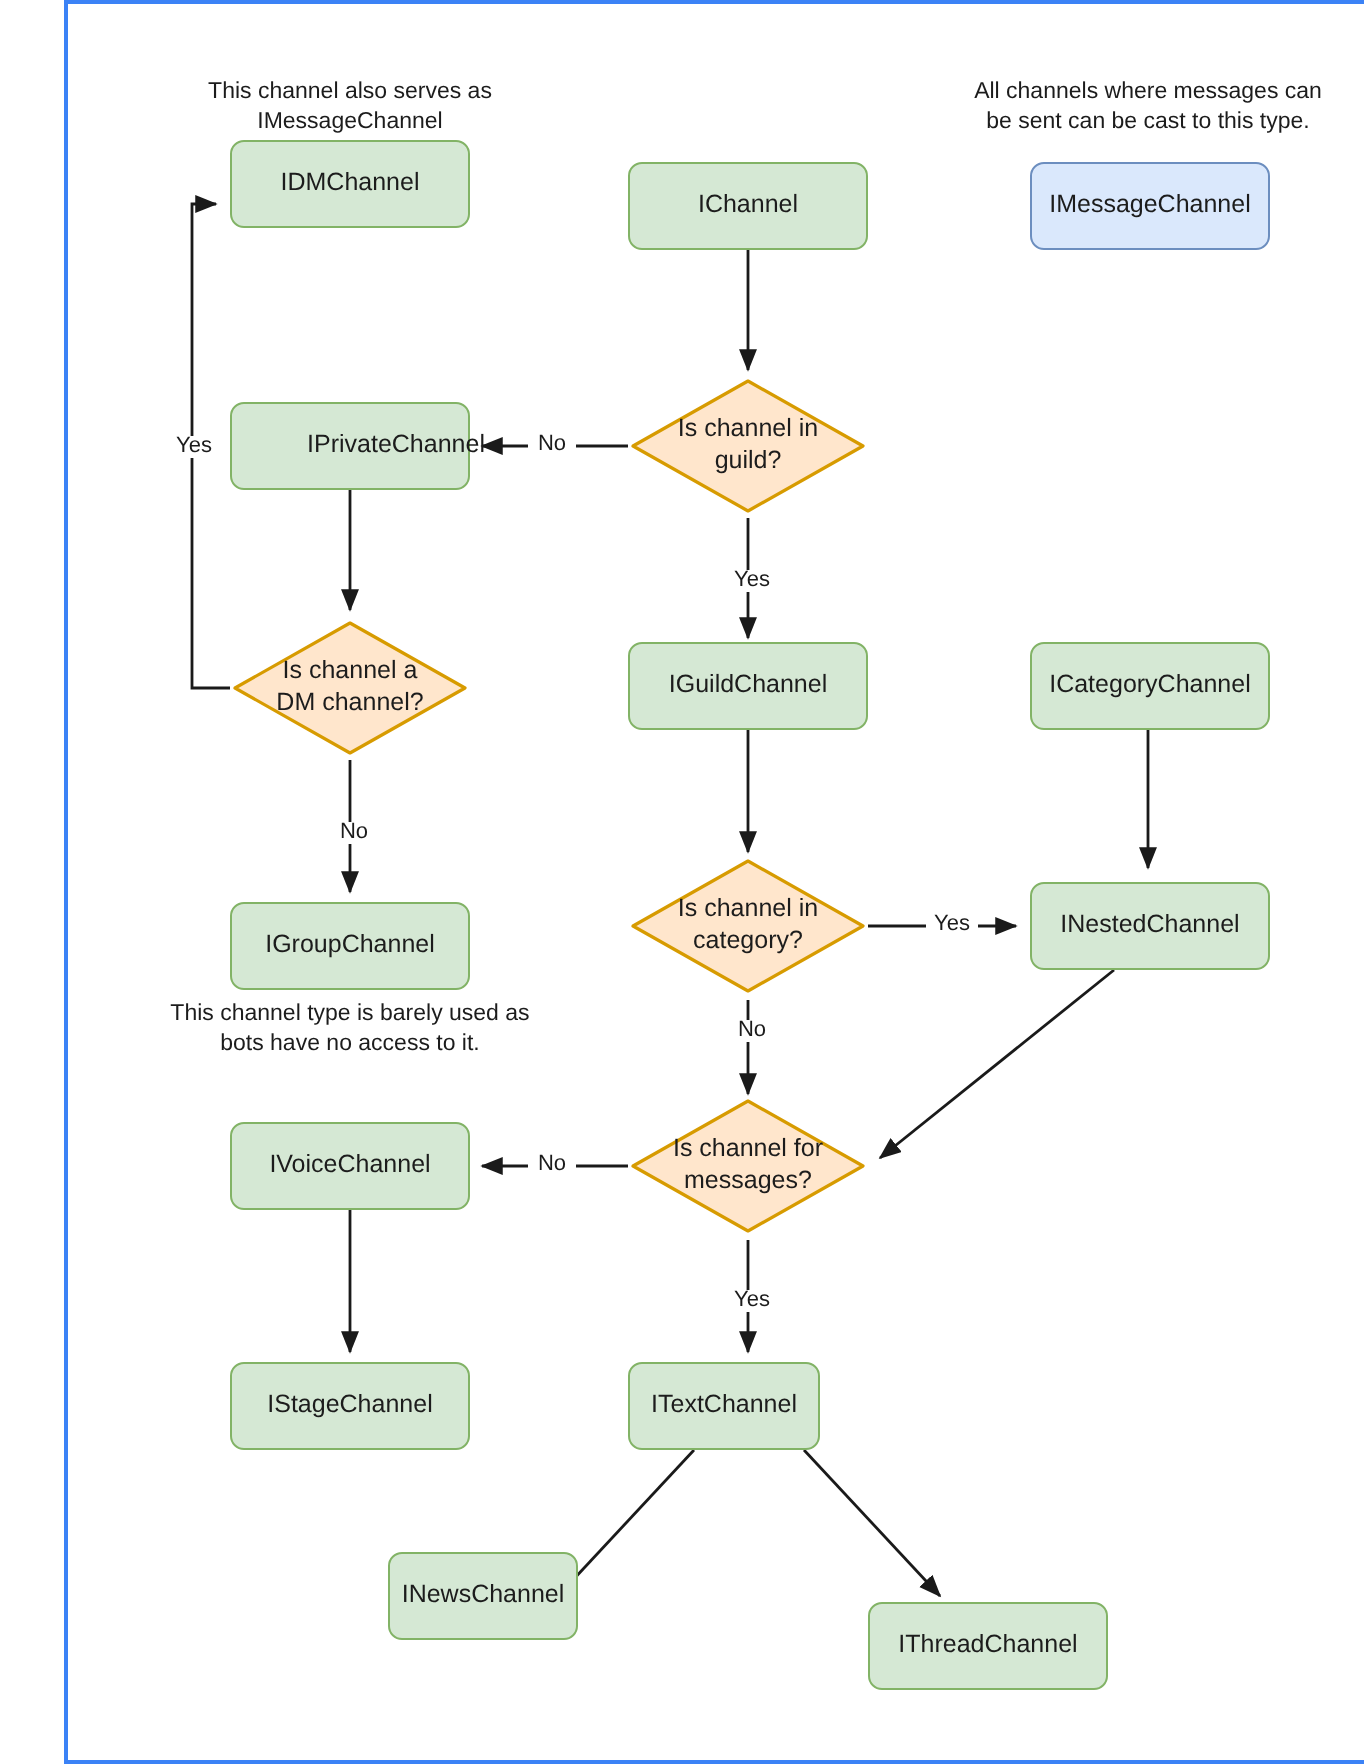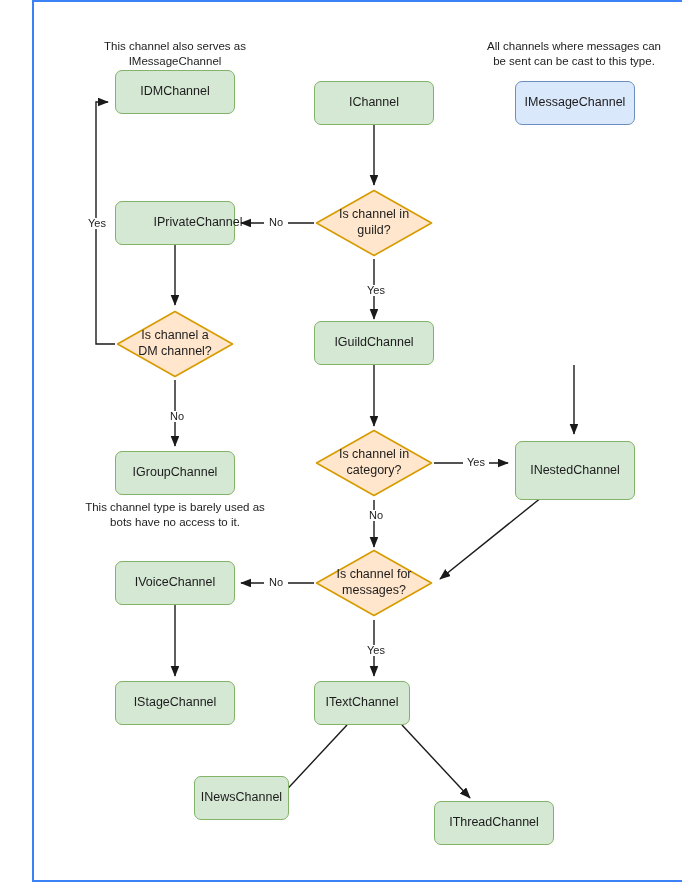--- a/index.html
+++ b/index.html
@@ -148,24 +148,25 @@
   <div class="node green" style="left:81px; top:68px; width:120px; height:44px;">IDMChannel</div>
 
   <div class="node green" style="left:280px; top:79px; width:120px; height:44px;">IChannel</div>
 
   <div class="node blue" style="left:481px; top:79px; width:120px; height:44px;">IMessageChannel</div>
 
   <div class="node green" style="left:81px; top:199px; width:120px; height:44px;padding-left:46px;">IPrivateChannel</div>
 
   <div class="node green" style="left:280px; top:319px; width:120px; height:44px;">IGuildChannel</div>
 
+  <div class="node green" style="left:481px; top:319px; width:120px; height:44px;">ICategoryChannel</div>
 
   <div class="node green" style="left:81px; top:449px; width:120px; height:44px;">IGroupChannel</div>
 
-  <div class="node green" style="left:481px; top:439px; width:120px; height:59px;">INestedChannel</div>
+  <div class="node green" style="left:481px; top:439px; width:120px; height:44px;">INestedChannel</div>
 
   <div class="node green" style="left:81px; top:559px; width:120px; height:44px;">IVoiceChannel</div>
 
   <div class="node green" style="left:81px; top:679px; width:120px; height:44px;">IStageChannel</div>
 
   <div class="node green" style="left:280px; top:679px; width:96px; height:44px;">ITextChannel</div>
 
   <div class="node green" style="left:160px; top:774px; width:95px; height:44px;">INewsChannel</div>
 
   <div class="node green" style="left:400px; top:799px; width:120px; height:44px;">IThreadChannel</div>

